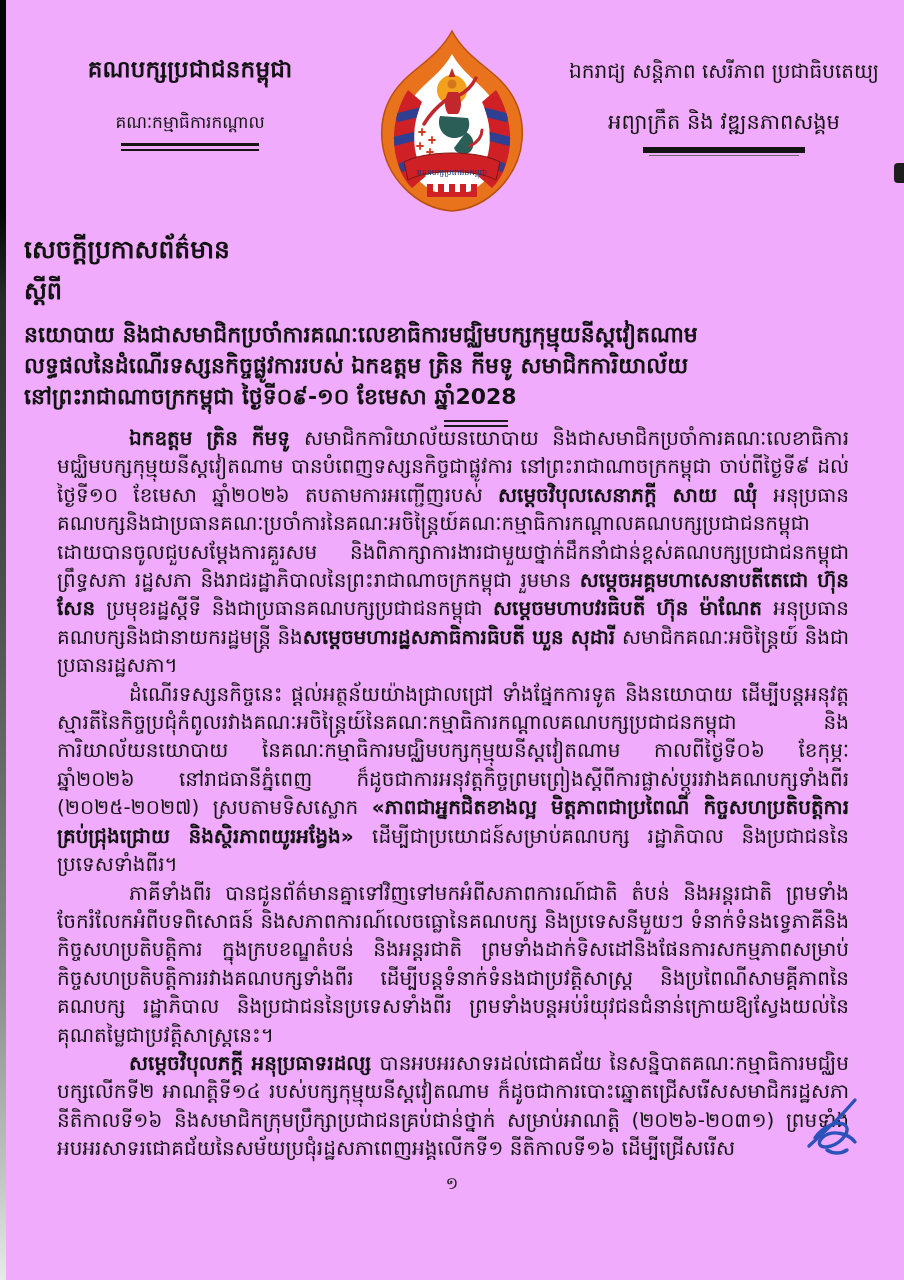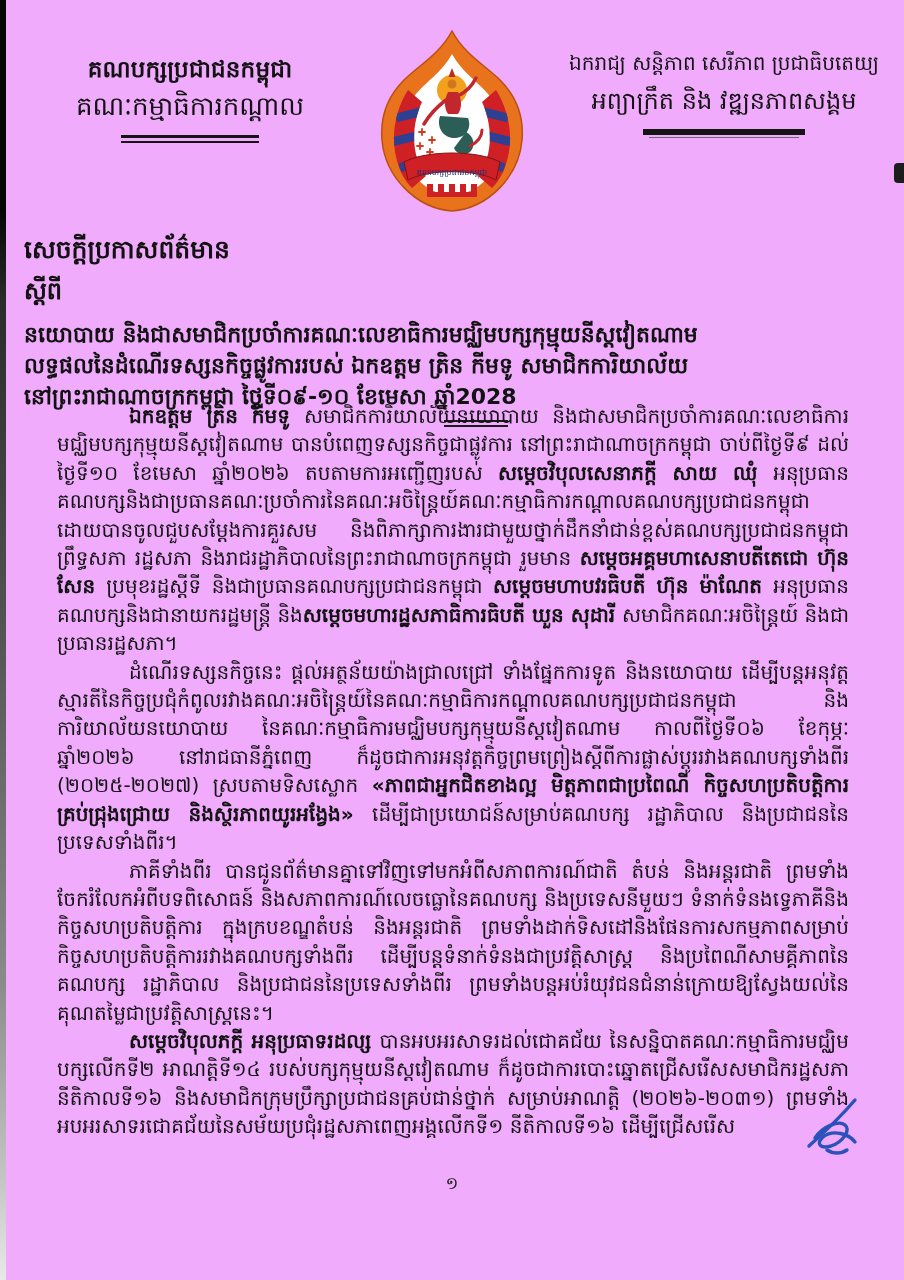--- a/index.html
+++ b/index.html
@@ -10,39 +10,39 @@
   .page{position:absolute;inset:0;background:#f0abfc;overflow:hidden;}
 
   
   .scan-edge{position:absolute;left:0;top:0;width:6px;height:1280px;
     background:linear-gradient(180deg,#050505 0,#050505 210px,#2b2b2b 300px,#555 640px,#8a8a8a 980px,#c5c5c5 1180px,#e9e9e9 1280px);}
   .scan-mark{position:absolute;right:0;top:163px;width:10px;height:20px;background:#1d1d1d;border-radius:4px 0 0 4px;}
 
   
   .hdr-left{position:absolute;left:40px;top:55px;width:300px;text-align:center;}
   .hdr-left .l1{font-size:23px;font-weight:bold;letter-spacing:.2px;}
-  .hdr-left .l2{font-size:26px;margin-top:2px;}
+  .hdr-left .l2{font-size:17px;margin-top:23px;}
   .dbl-rule{width:138px;margin:7px auto 0;height:3px;border-top:3px solid #141414;border-bottom:2px solid #141414;}
-  .hdr-right{position:absolute;left:548px;top:50px;width:352px;text-align:center;}
+  .hdr-right{position:absolute;left:548px;top:58px;width:352px;text-align:center;}
   .hdr-right .l1{font-size:20px;}
-  .hdr-right .l2{font-size:24px;margin-top:6px;}
+  .hdr-right .l2{font-size:21px;margin-top:20px;}
   .thick-rule{width:162px;margin:8px auto 0;height:6px;background:#141414;}
   .thick-rule-echo{width:150px;margin:2px auto 0;height:1px;background:#6b6b6b;}
 
   .emblem{position:absolute;left:370px;top:28px;}
 
   
   .title-block{position:absolute;left:0;top:234px;width:904px;text-align:left;padding-left:24px;}
   .title-main{font-size:25px;font-weight:bold;}
   .title-about{font-size:24px;font-weight:bold;margin-top:6px;}
   .subtitle{font-size:22px;font-weight:bold;line-height:31px;margin-top:8px;}
   .t-rule{width:64px;margin:8px auto 0;height:3px;border-top:2px solid #1a1a1a;border-bottom:2px solid #1a1a1a;}
 
   
-  .bodytext{position:absolute;left:57px;top:402px;width:792px;font-size:20px;line-height:28.4px;text-align:justify;}
+  .bodytext{position:absolute;left:57px;top:424px;width:792px;font-size:20px;line-height:28.4px;text-align:justify;}
   .bodytext p{margin:0;text-indent:72px;}
   .b{font-weight:bold;}
 
   .signature{position:absolute;left:797px;top:1094px;}
 
   .pagenum{position:absolute;left:0;top:1172px;width:904px;text-align:center;font-size:17px;color:#222;}
 </style>
 </head>
 <body>
 

